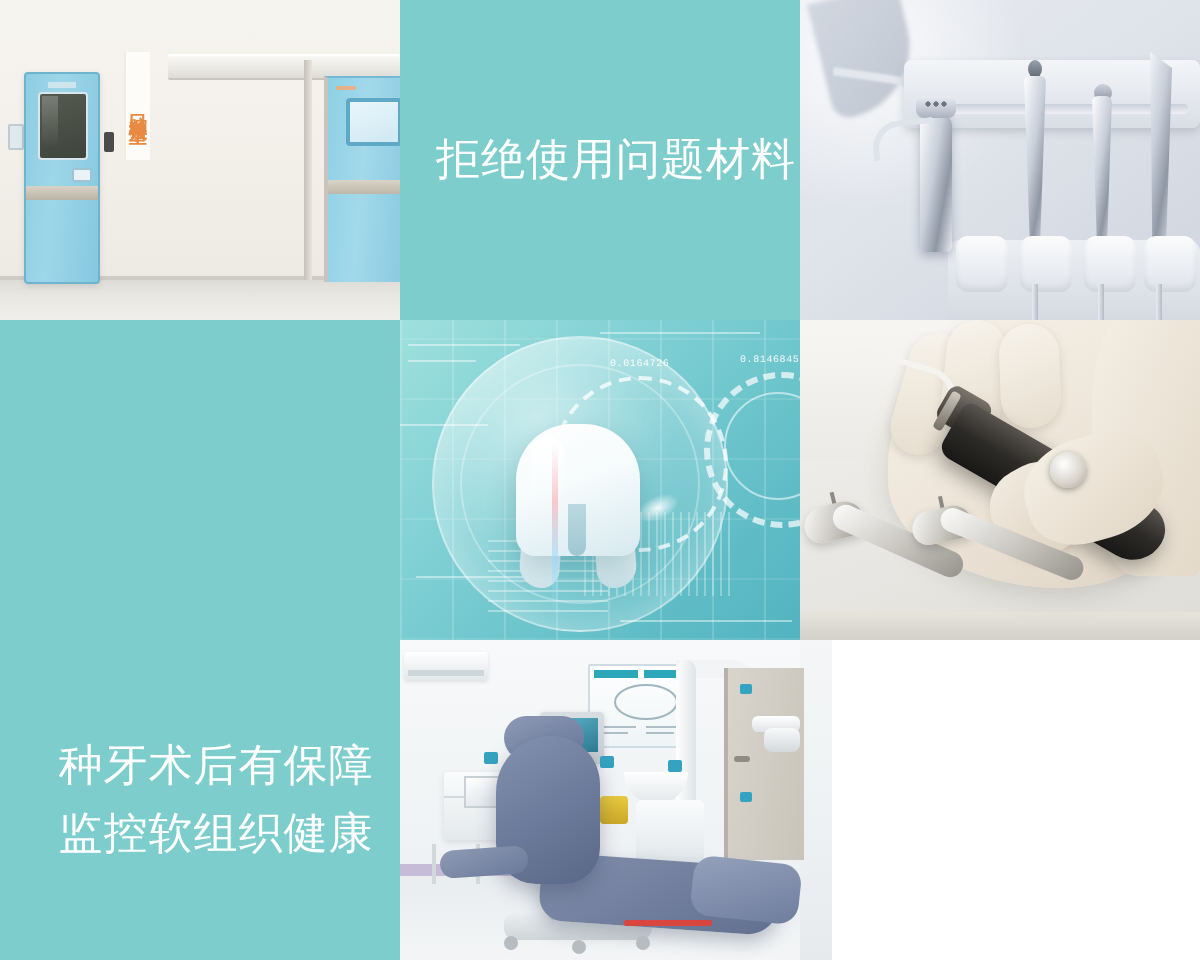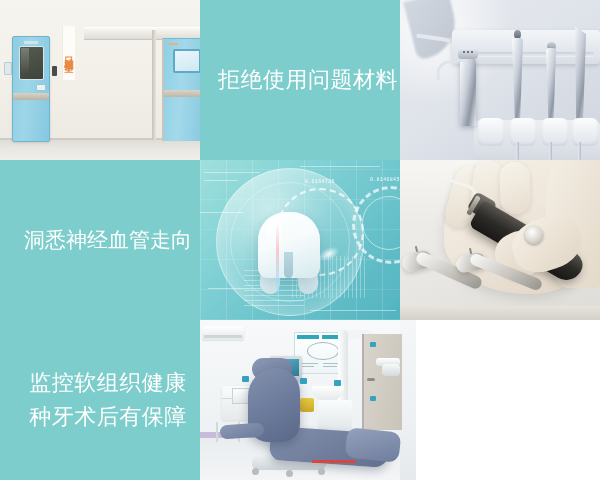--- a/index.html
+++ b/index.html
@@ -583,21 +583,20 @@
     <div class="holder h1"></div>
     <div class="holder h2"></div>
     <div class="holder h3"></div>
     <div class="holder h4"></div>
     <div class="t-stem s1"></div>
     <div class="t-stem s2"></div>
     <div class="t-stem s3"></div>
   </div>
 
   <div class="cell text-tile wide">
-    <div class="ln">洞悉神经血管走向</div>
   </div>
 
   <div class="cell ph-holo">
     <div class="holo-grid"></div>
     <div class="holo-bar hb1"></div>
     <div class="holo-bar hb2"></div>
     <div class="holo-bar hb3"></div>
     <div class="holo-bar hb4"></div>
     <div class="holo-bar hb5"></div>
     <div class="holo-bar hb6"></div>
@@ -636,22 +635,22 @@
     <div class="hp-btn"></div>
     <div class="d1-bur"></div>
     <div class="drill d1-head"></div>
     <div class="drill d1-stem"></div>
     <div class="d2-bur"></div>
     <div class="drill d2-head"></div>
     <div class="drill d2-stem"></div>
   </div>
 
   <div class="cell text-tile">
+    <div class="ln">种牙术后有保障</div>
     <div class="ln">监控软组织健康</div>
-    <div class="ln">种牙术后有保障</div>
   </div>
 
   <div class="cell ph-room">
     <div class="rm-wall"></div>
     <div class="rm-floorband"></div>
     <div class="rm-floor"></div>
     <div class="rm-ac"></div>
     <div class="rm-poster">
       <div class="pb pb1"></div>
       <div class="pb pb2"></div>

